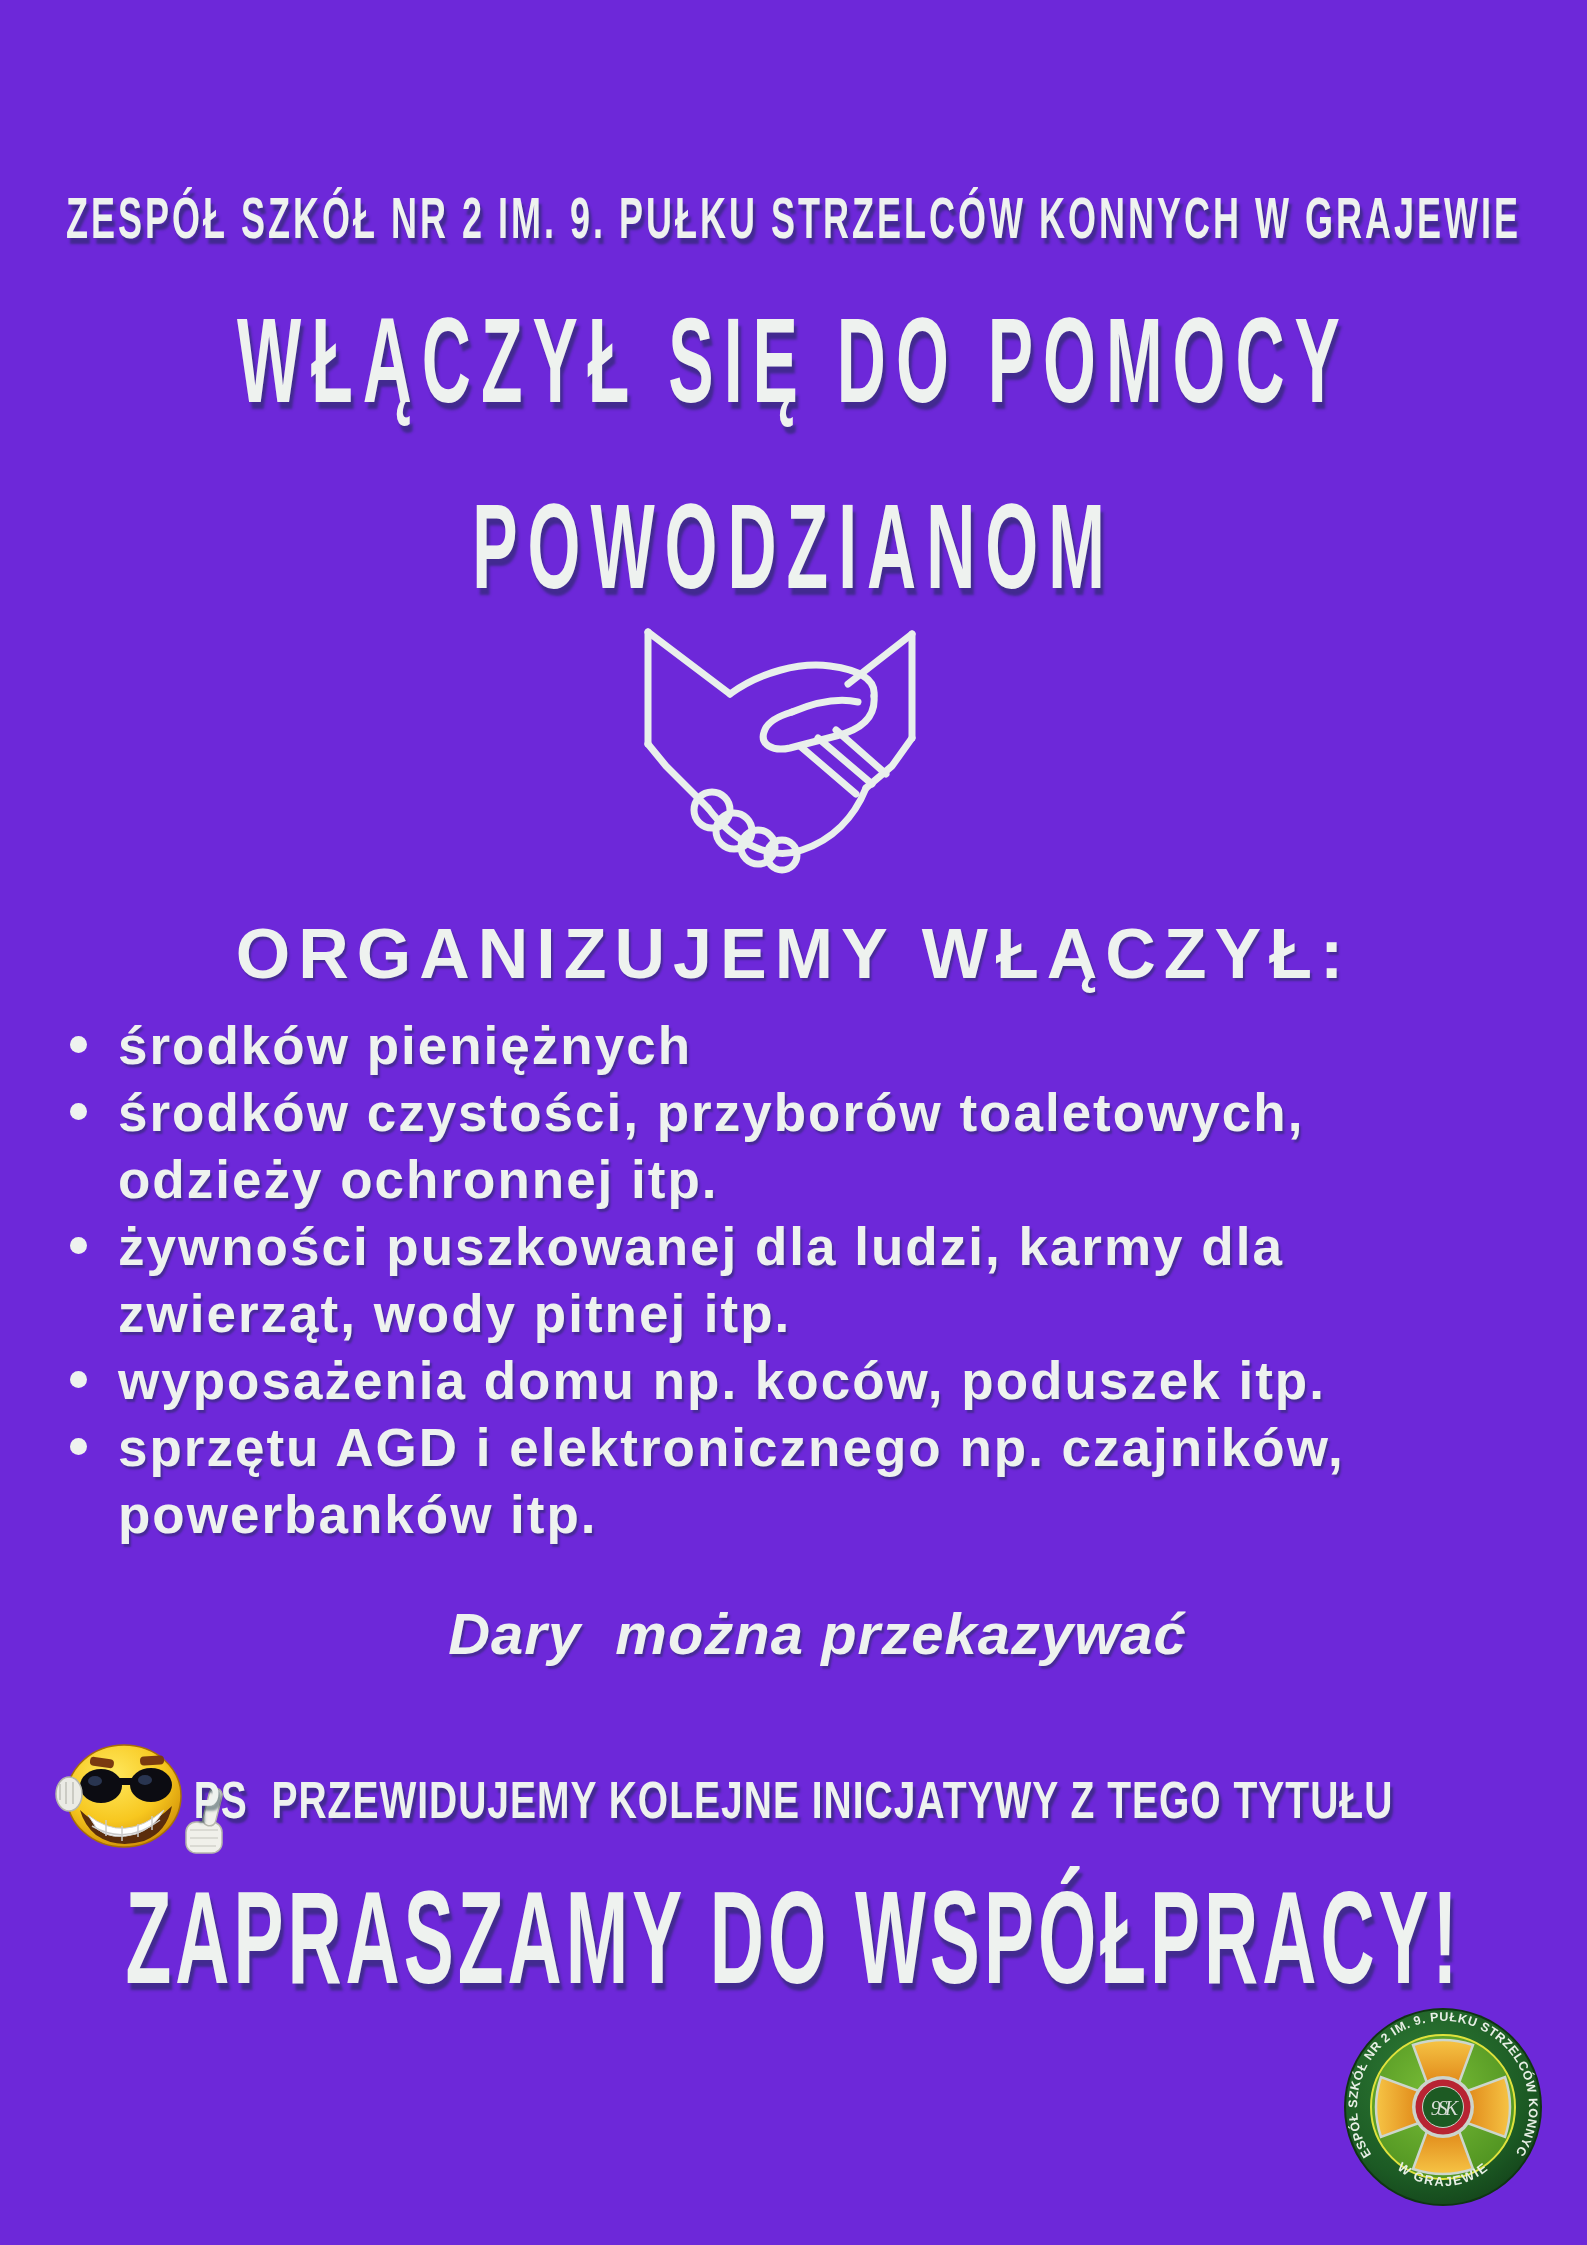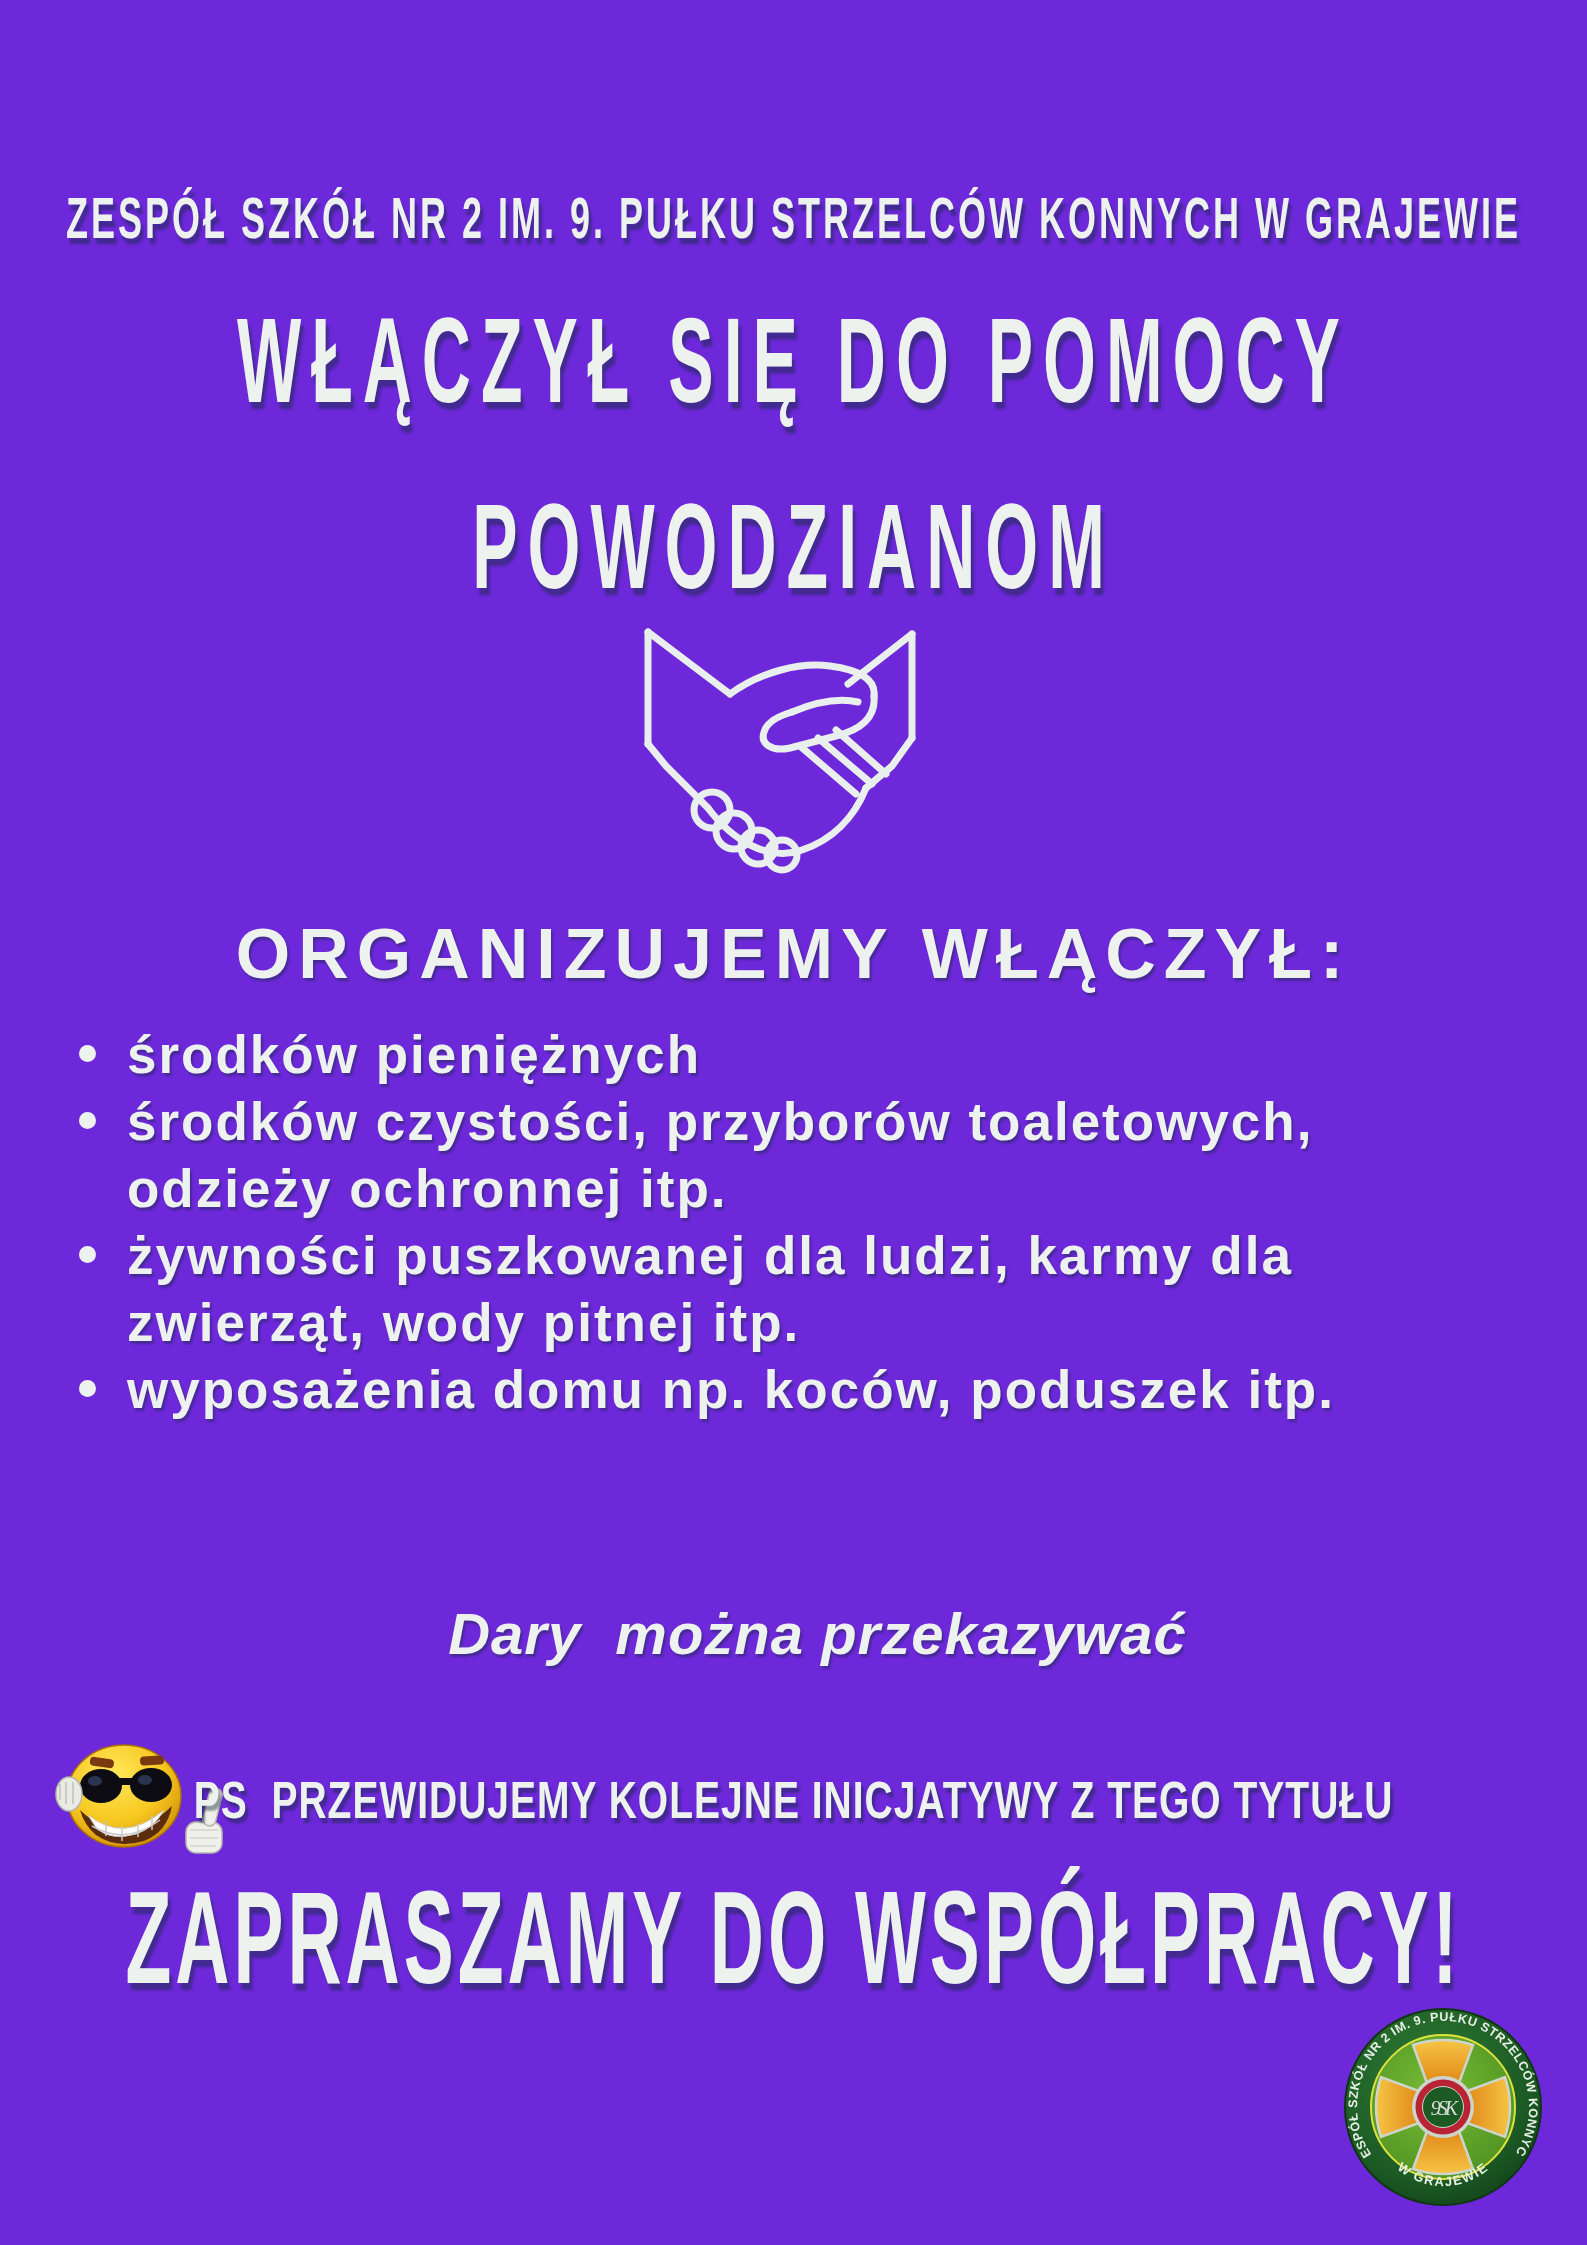--- a/index.html
+++ b/index.html
@@ -10,21 +10,21 @@
   }
   .abs{position:absolute;left:0;width:100%;text-align:center;}
   
   .condensed{transform-origin:top center;font-weight:700;line-height:1;
              text-shadow:3px 4px 2px rgba(14,45,55,.45);white-space:nowrap;}
   .school-line{top:190px;font-size:36px;letter-spacing:3px;transform:scaleY(1.6);}
   .title-line1{top:299px;font-size:68px;letter-spacing:10px;transform:scaleY(1.78);}
   .title-line2{top:485px;font-size:68px;letter-spacing:10px;transform:scaleY(1.78);}
   .collect-heading{top:919px;font-size:70px;font-weight:700;letter-spacing:8px;
              line-height:1;text-shadow:2px 3px 2px rgba(14,45,55,.4);}
-  .bullets{position:absolute;left:40px;top:1008px;width:1480px;margin:13px;padding:0;
+  .bullets{position:absolute;left:40px;top:1008px;width:1480px;margin:4px;padding:0;
              list-style:none;font-size:53px;font-weight:700;letter-spacing:2px;
              line-height:67px;text-shadow:2px 3px 2px rgba(14,45,55,.4);}
   .bullets li{position:relative;padding-left:74px;white-space:pre-line;}
   .bullets li::before{content:"";position:absolute;left:26px;top:24px;width:17px;height:17px;
              border-radius:50%;background:#eef2ef;}
   .donate1{top:1600px;font-size:58px;font-style:italic;font-weight:700;letter-spacing:1px;
              white-space:pre;text-shadow:2px 3px 2px rgba(14,45,55,.4);padding-left:24px;}
   .donate2{top:1686px;font-size:56px;font-style:italic;font-weight:700;letter-spacing:1px;
              text-shadow:2px 3px 2px rgba(14,45,55,.4);}
   .ps-line{top:1773px;font-size:39px;letter-spacing:1px;transform:scaleY(1.35);white-space:pre;}
@@ -66,20 +66,22 @@
 
   <div class="abs collect-heading">ORGANIZUJEMY WŁĄCZYŁ:</div>
 
   <ul class="bullets">
     <li>środków pieniężnych</li>
     <li>środków czystości, przyborów toaletowych,
 odzieży ochronnej itp.</li>
     <li>żywności puszkowanej dla ludzi, karmy dla
 zwierząt, wody pitnej itp.</li>
     <li>wyposażenia domu np. koców, poduszek itp.</li>
+    <li>sprzętu AGD i elektronicznego np. czajników,
+powerbanków itp.</li>
   </ul>
 
   <div class="abs donate1">Dary  można przekazywać</div>
 
 
   <svg class="emoji" width="200" height="120" viewBox="0 0 200 120">
     <defs>
       <radialGradient id="faceG" cx="40%" cy="30%" r="75%">
         <stop offset="0%" stop-color="#ffe95e"></stop>
         <stop offset="60%" stop-color="#f7c71f"></stop>

